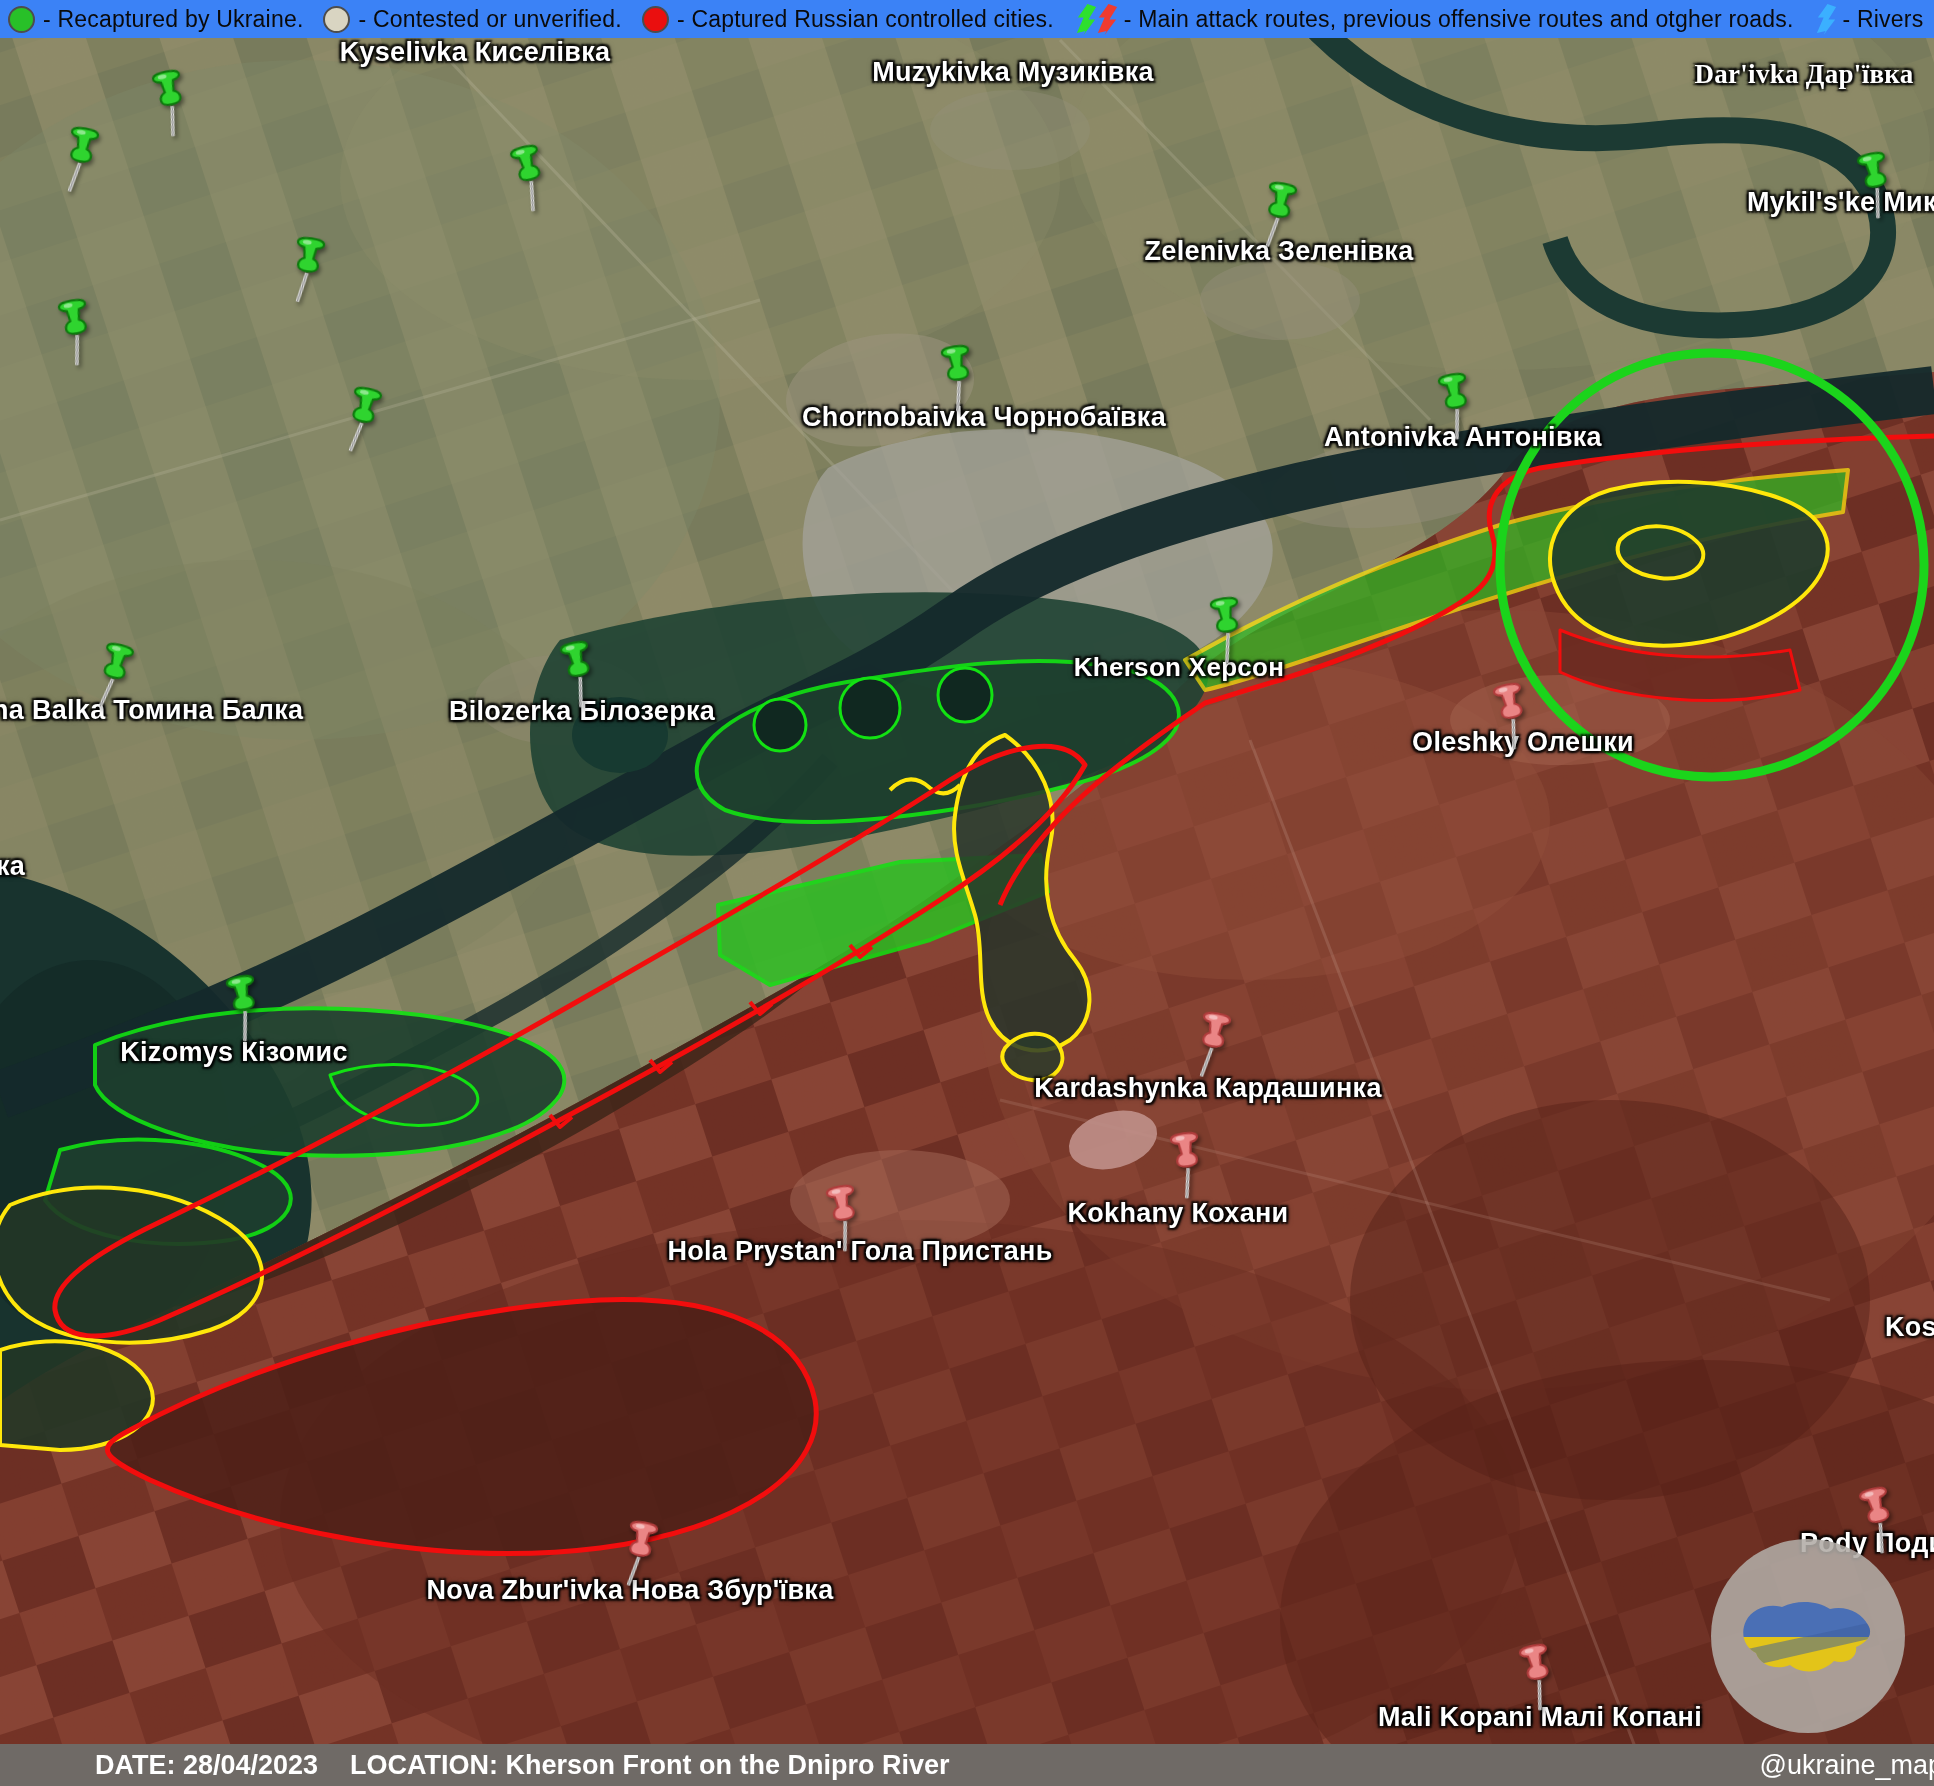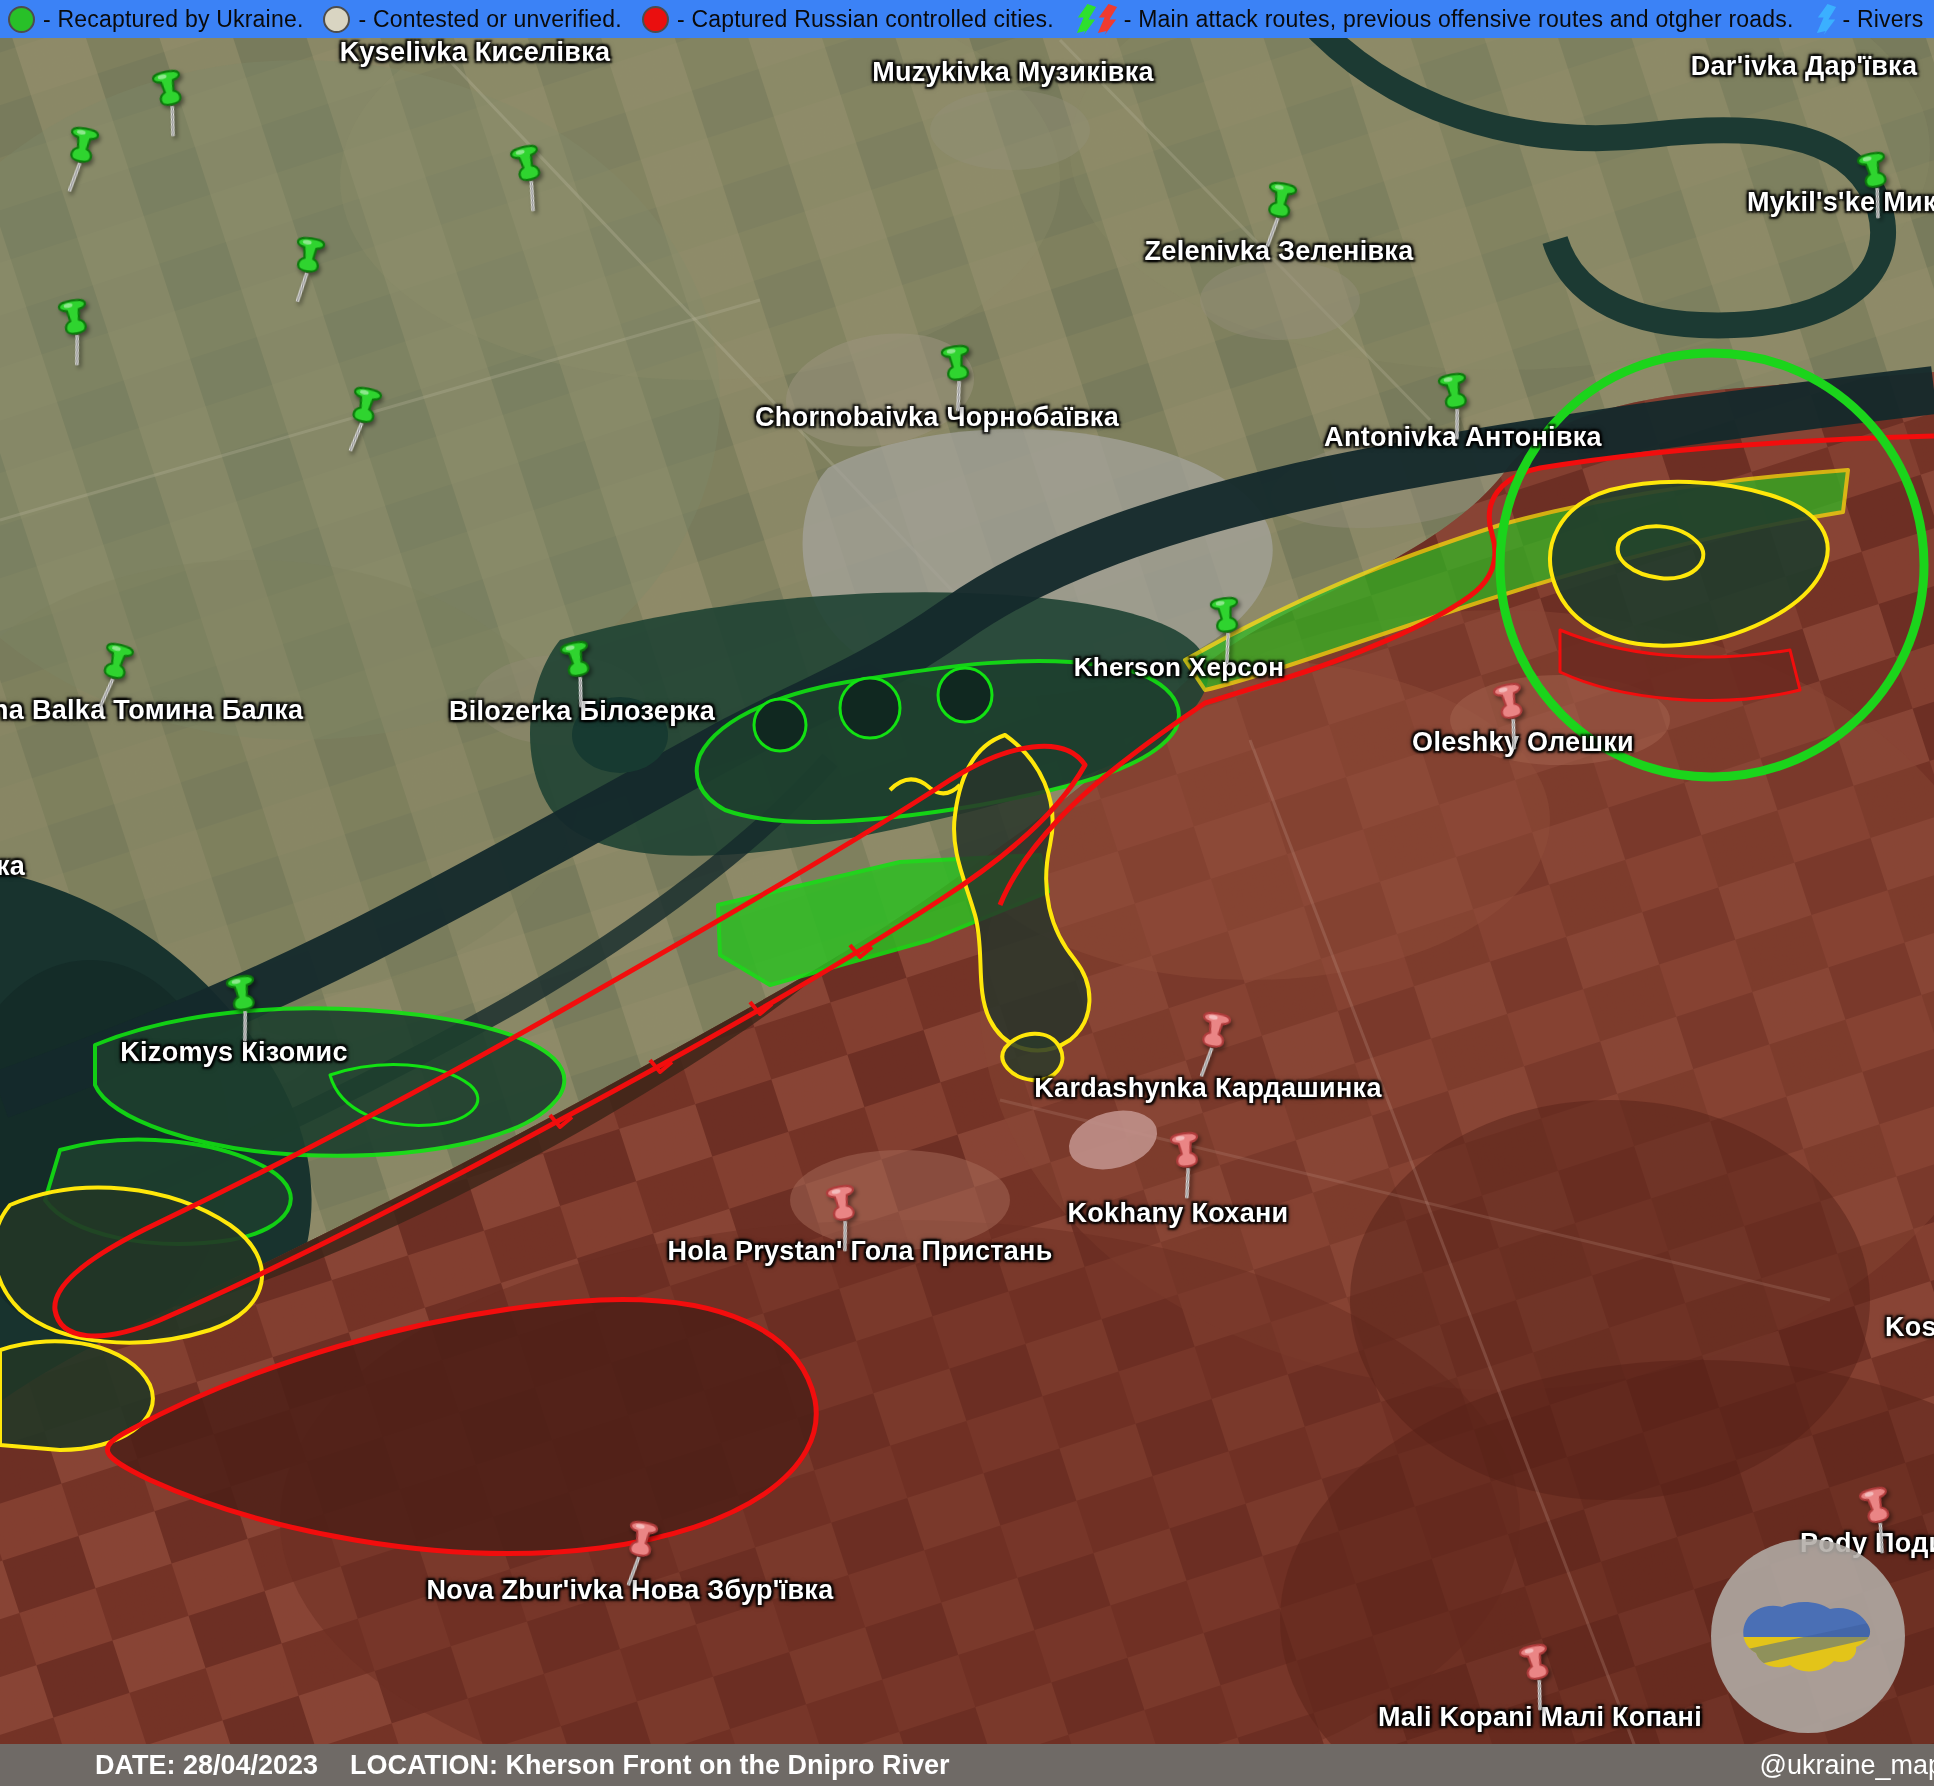--- a/index.html
+++ b/index.html
@@ -181,24 +181,24 @@
             </svg>
           </span>
    <span class="legend-label">- Rivers</span>
         </div>
       </div>
   </div>
 
   <div id="labels-layer">
       <div class="map-label anchor-center" style="left:475px;top:52px;">Kyselivka Киселівка</div>
       <div class="map-label anchor-center" style="left:1013px;top:72px;">Muzykivka Музиківка</div>
-      <div class="map-label anchor-center" style="left:1804px;top:66px;">Dar'ivka Дар'ївка</div>
+      <div class="map-label anchor-center" style="left:1804px;top:74px;font-family:Liberation Serif, serif;">Dar'ivka Дар'ївка</div>
       <div class="map-label anchor-left" style="left:1747px;top:202px;">Mykil's'ke Микі</div>
       <div class="map-label anchor-center" style="left:1279px;top:251px;">Zelenivka Зеленівка</div>
-      <div class="map-label anchor-center" style="left:937px;top:417px;">Chornobaivka Чорнобаївка</div>
+      <div class="map-label anchor-center" style="left:984px;top:417px;">Chornobaivka Чорнобаївка</div>
       <div class="map-label anchor-center" style="left:1463px;top:437px;">Antonivka Антонівка</div>
       <div class="map-label anchor-center" style="left:1179px;top:667px;font-size:26px;">Kherson Херсон</div>
       <div class="map-label anchor-left" style="left:-8px;top:710px;">na Balka Томина Балка</div>
       <div class="map-label anchor-center" style="left:582px;top:711px;">Bilozerka Білозерка</div>
       <div class="map-label anchor-left" style="left:-4px;top:866px;">ка</div>
       <div class="map-label anchor-center" style="left:1523px;top:742px;">Oleshky Олешки</div>
       <div class="map-label anchor-center" style="left:234px;top:1052px;">Kizomys Кізомис</div>
       <div class="map-label anchor-center" style="left:1208px;top:1088px;">Kardashynka Кардашинка</div>
       <div class="map-label anchor-center" style="left:1178px;top:1213px;">Kokhany Кохани</div>
       <div class="map-label anchor-center" style="left:860px;top:1251px;">Hola Prystan' Гола Пристань</div>

